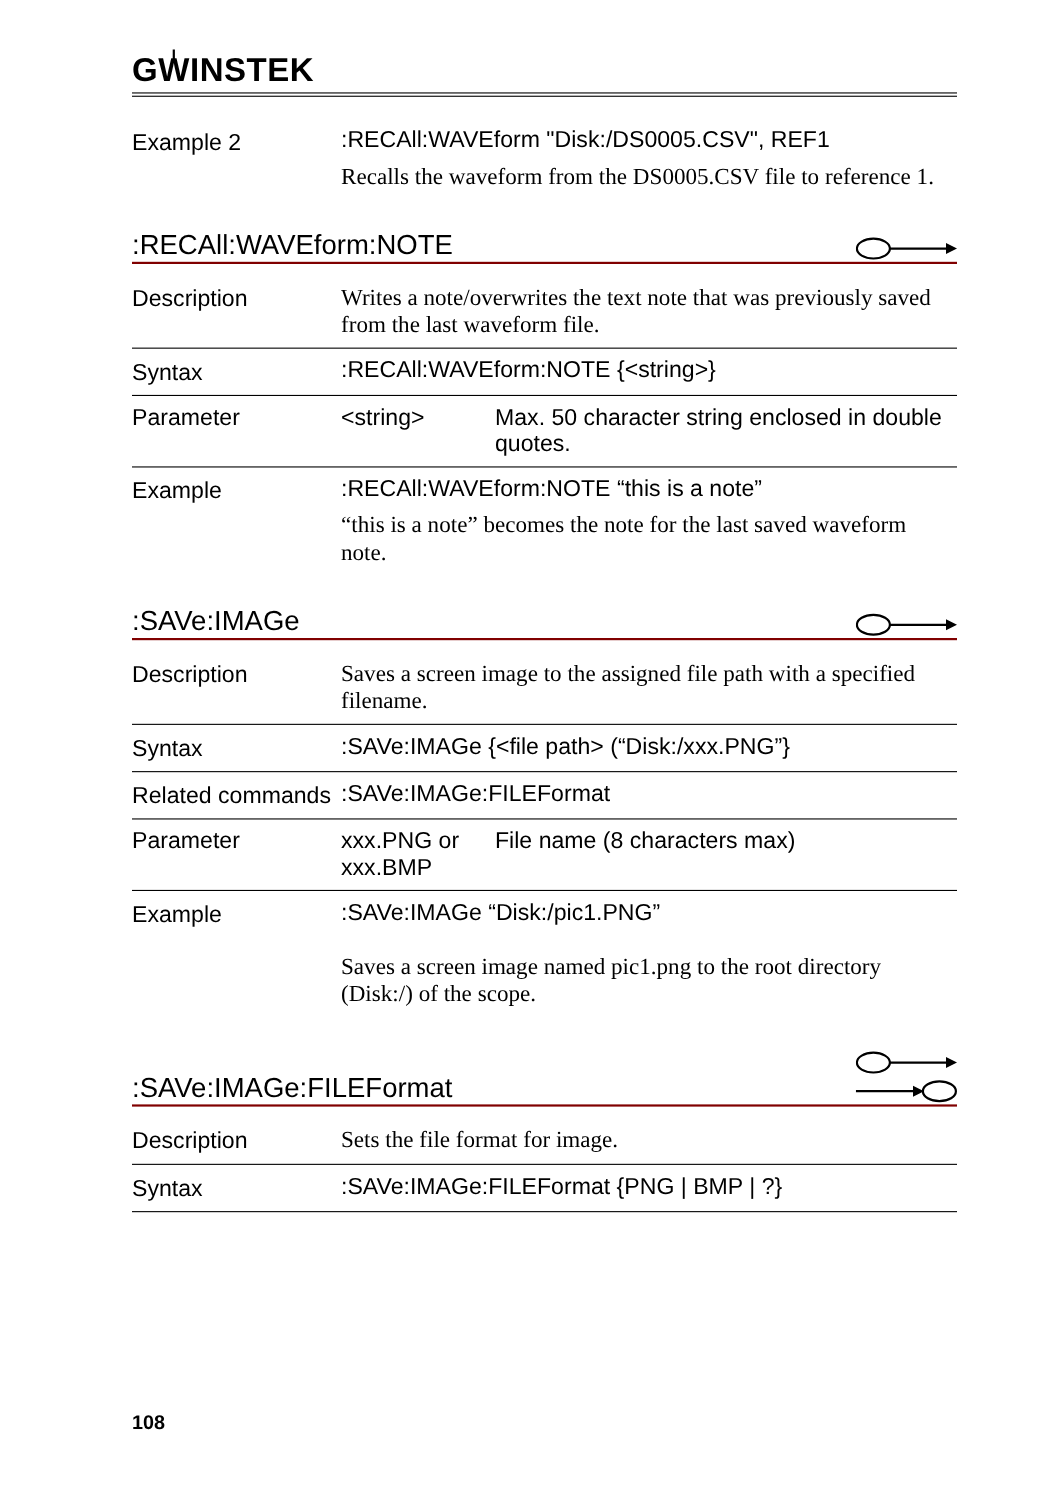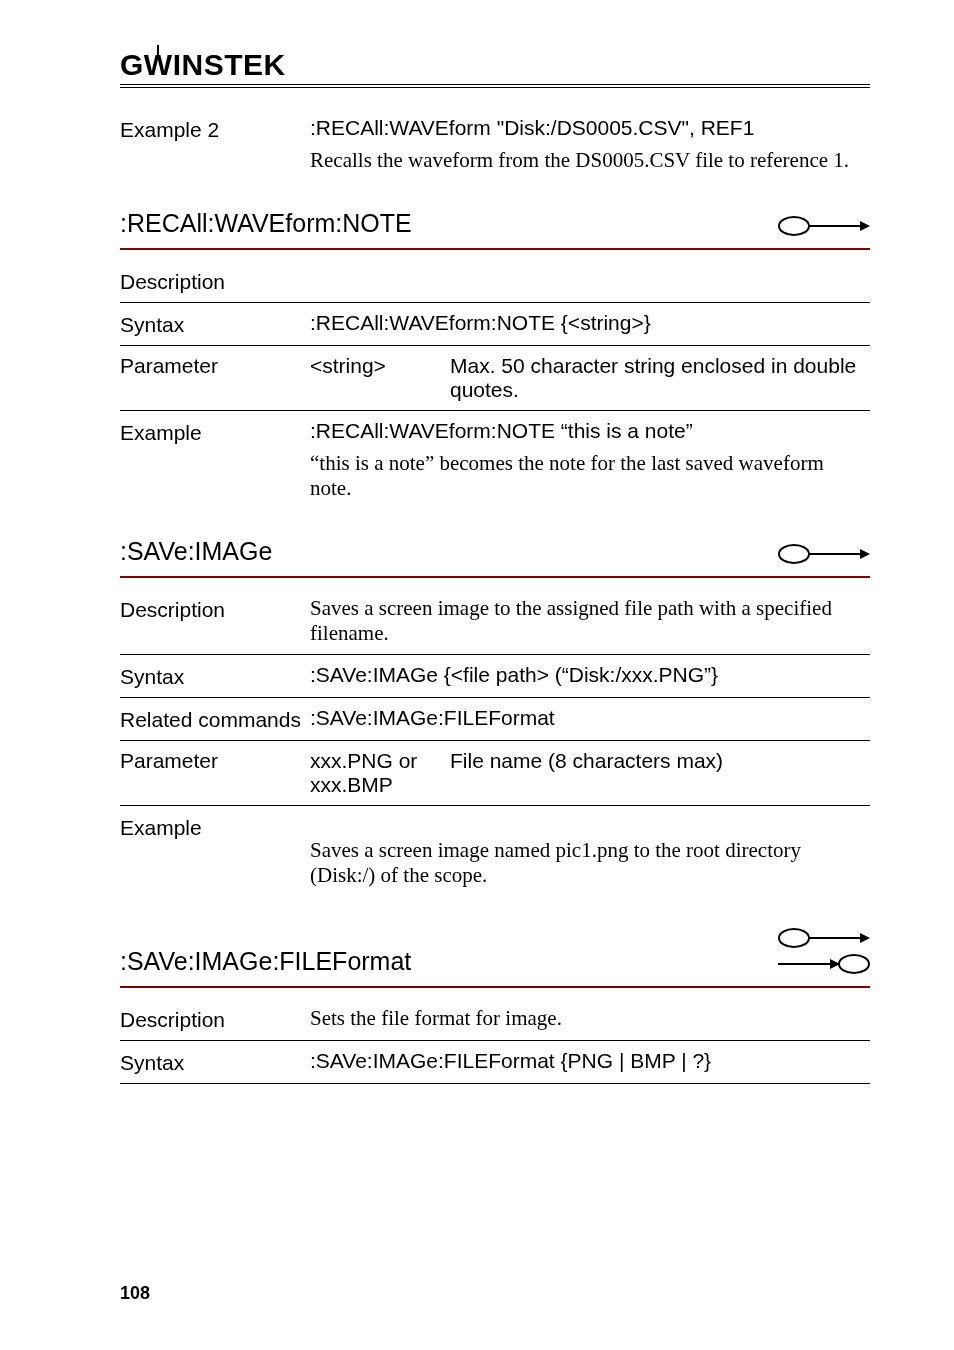--- a/index.html
+++ b/index.html
@@ -48,21 +48,21 @@
     padding-top: 2px;
   }
   .row .val { flex: 1; font-size: 21px; }
   .mono { font-family: Arial, Helvetica, sans-serif; }
   .serif { font-family: Georgia, 'Times New Roman', serif; }
   .section-head {
     display: flex;
     justify-content: space-between;
     align-items: flex-end;
     border-bottom: 2px solid #800000;
-    padding-bottom: 10px;
+    padding-bottom: 0;
     margin-top: 36px;
     margin-bottom: 18px;
   }
   .section-title {
     font-family: Arial, Helvetica, sans-serif;
     font-size: 25px;
   }
   .hr { border: none; border-top: 1px solid #000; margin: 8px 0; }
   .param-row { display: flex; justify-content: flex-end; }
   .param-row .p1 { flex: 0 0 190px; font-family: Arial, sans-serif; font-size:21px; }
@@ -98,20 +98,21 @@
   <div class="section-title">:RECAll:WAVEform:NOTE</div>
   <svg class="icon-arrow-only" width="92" height="24" viewBox="0 0 92 24">
     <ellipse cx="16" cy="12" rx="15" ry="9" fill="none" stroke="#000" stroke-width="2"></ellipse>
     <line x1="31" y1="12" x2="82" y2="12" stroke="#000" stroke-width="2"></line>
     <polygon points="82,7 92,12 82,17" fill="#000"></polygon>
   </svg>
 </div>
 
 <div class="row">
   <div class="lbl">Description</div>
+  <div class="val serif">Writes a note/overwrites the text note that was previously saved from the last waveform file.</div>
 </div>
 <hr class="hr">
 <div class="row">
   <div class="lbl">Syntax</div>
   <div class="val mono">:RECAll:WAVEform:NOTE {&lt;string&gt;}</div>
 </div>
 <hr class="hr">
 <div class="param-row">
   <div class="p1">Parameter</div>
   <div class="p2">&lt;string&gt;</div>
@@ -152,20 +153,21 @@
 <hr class="hr">
 <div class="param-row">
   <div class="p1">Parameter</div>
   <div class="p2">xxx.PNG or xxx.BMP</div>
   <div class="p3">File name (8 characters max)</div>
 </div>
 <hr class="hr">
 <div class="row">
   <div class="lbl">Example</div>
   <div class="val">
+    <div class="mono">:SAVe:IMAGe “Disk:/pic1.PNG”</div>
     <div class="serif" style="margin-top:24px;">Saves a screen image named pic1.png to the root directory (Disk:/) of the scope.</div>
   </div>
 </div>
 
 <div class="section-head">
   <div class="section-title">:SAVe:IMAGe:FILEFormat</div>
   <svg class="icon-stack" width="92" height="52" viewBox="0 0 92 52">
     <ellipse cx="16" cy="14" rx="15" ry="9" fill="none" stroke="#000" stroke-width="2"></ellipse>
     <line x1="31" y1="14" x2="82" y2="14" stroke="#000" stroke-width="2"></line>
     <polygon points="82,9 92,14 82,19" fill="#000"></polygon>

